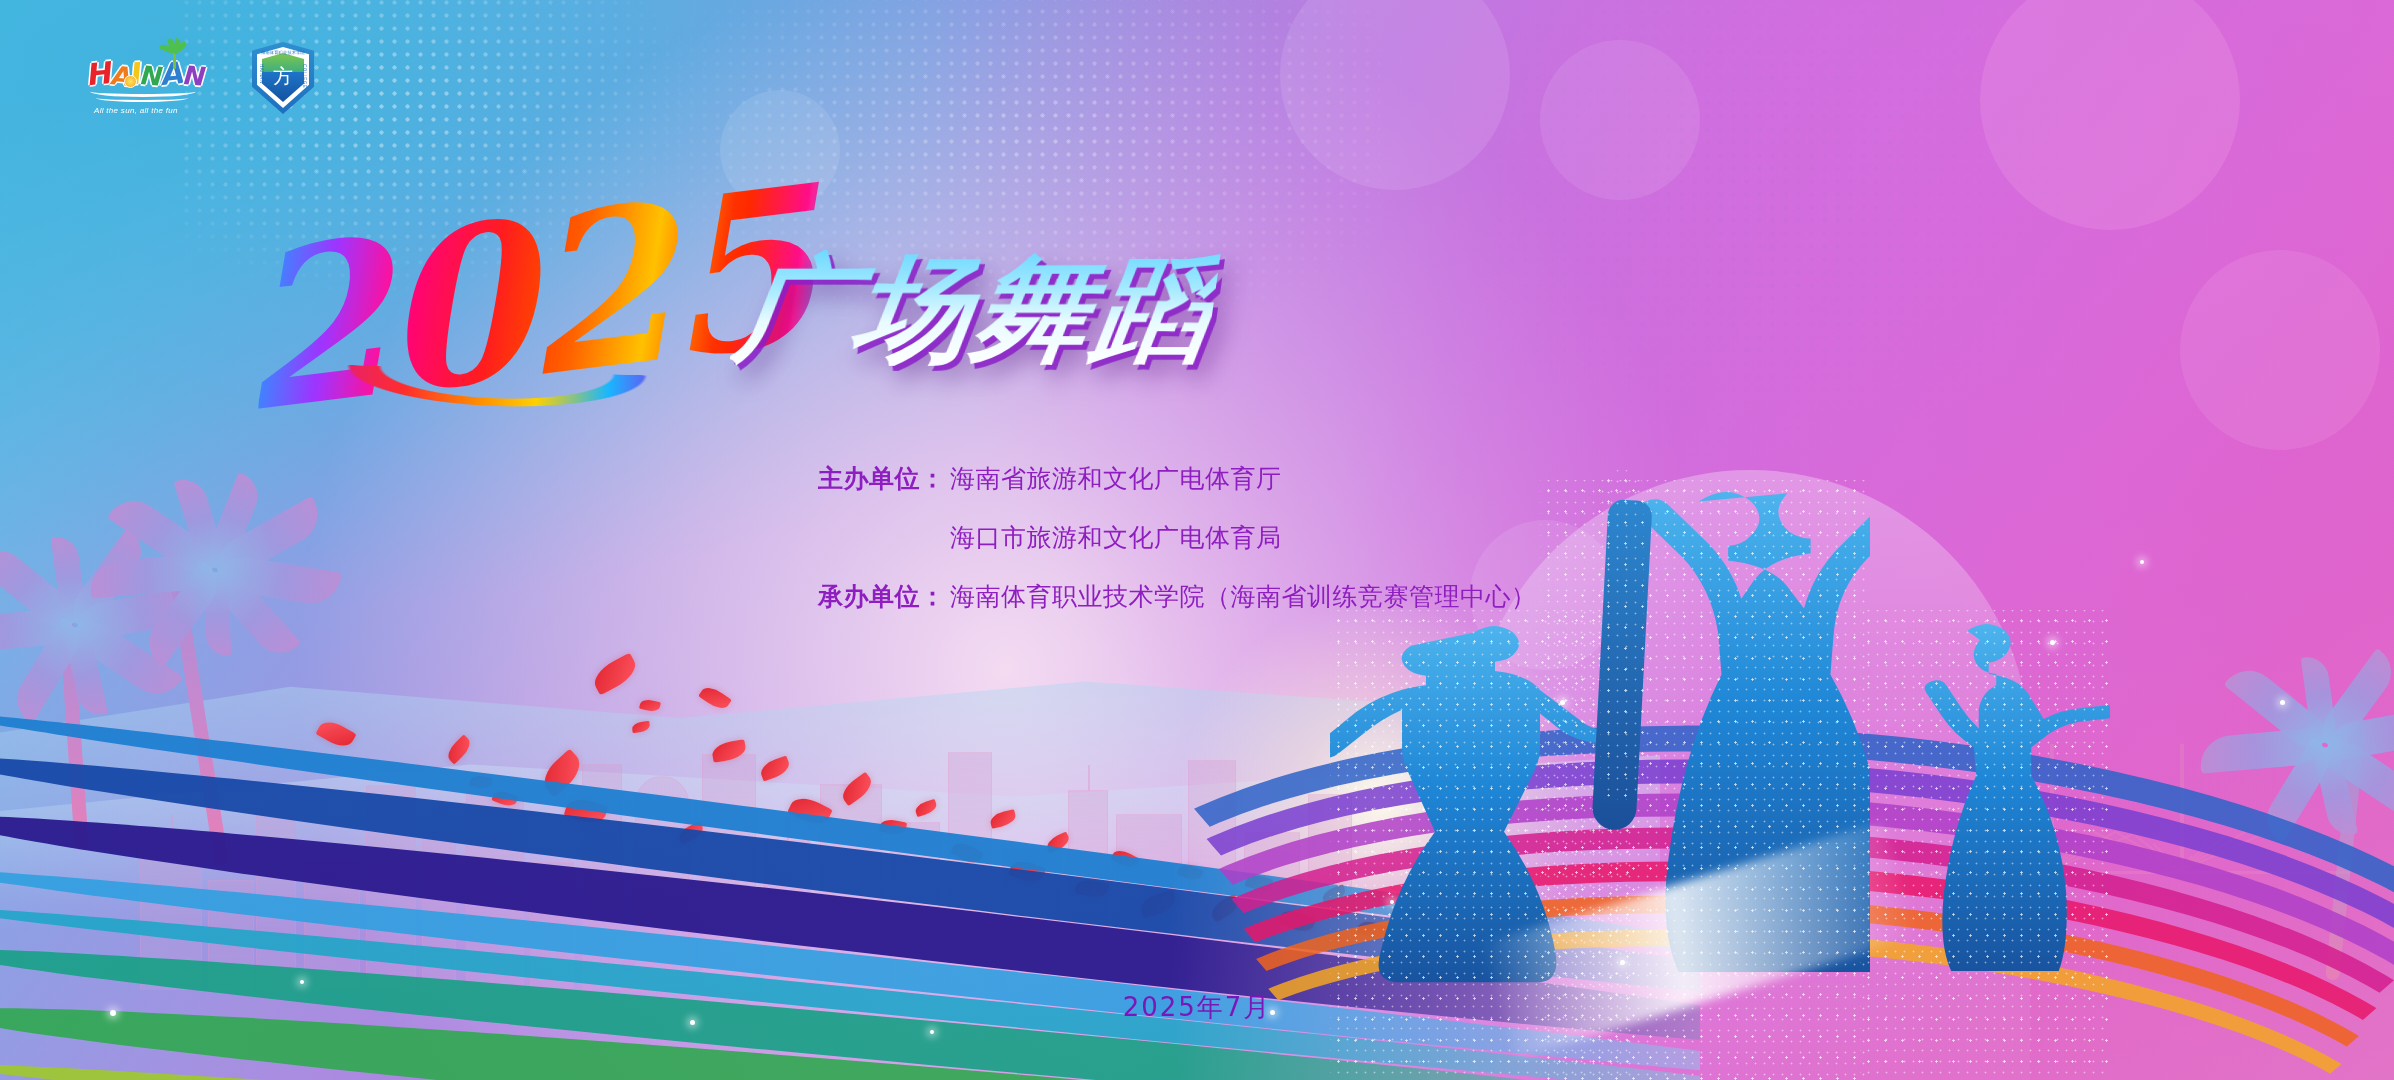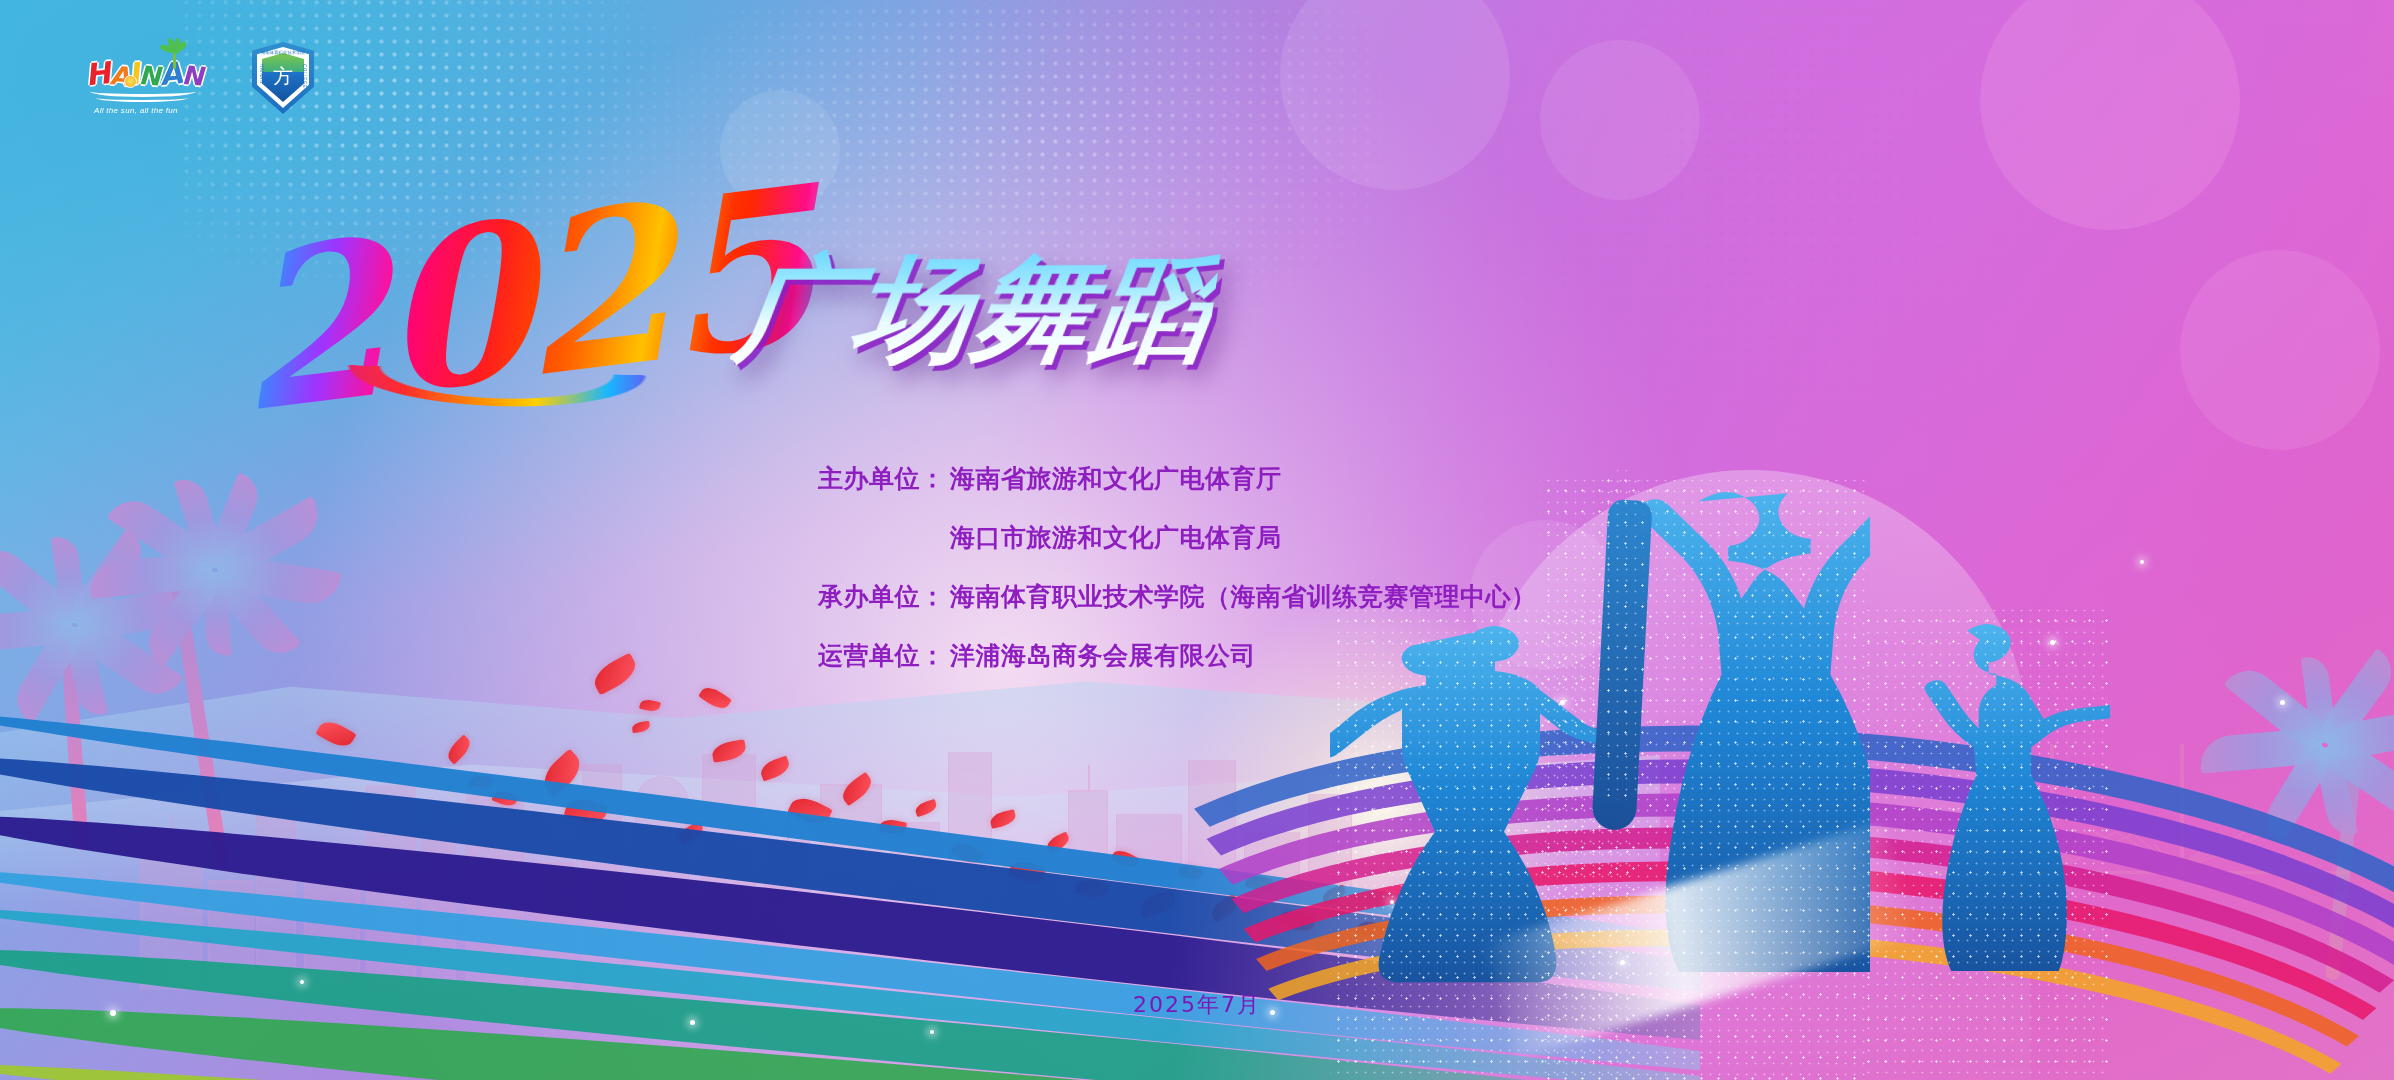--- a/index.html
+++ b/index.html
@@ -196,21 +196,21 @@
       4px 0 0 #8b1fc8, -4px 0 0 #8b1fc8, 0 4px 0 #8b1fc8, 0 -4px 0 #8b1fc8,
       3px 3px 0 #8b1fc8, -3px 3px 0 #8b1fc8, 3px -3px 0 #8b1fc8, -3px -3px 0 #8b1fc8,
       10px 10px 14px rgba(80,10,120,.35);
   }
 
   
   .orgs{position:absolute;left:818px;top:462px;}
   .org-row{display:flex;align-items:baseline;margin-bottom:26px;white-space:nowrap;}
   .org-label{font-size:25px;font-weight:bold;color:#8e1ec0;width:132px;letter-spacing:.5px;
     font-family:"DejaVu Sans","Liberation Sans",sans-serif;}
-  .org-value{font-size:25px;font-weight:bold;color:#8e1ec0;letter-spacing:.5px;
+  .org-value{font-size:25px;font-weight:normal;color:#8e1ec0;letter-spacing:.5px;
     font-family:"DejaVu Sans","Liberation Sans",sans-serif;}
   .org-row.indent .org-label{visibility:hidden;}
 
   
   .dancers{position:absolute;left:1330px;top:470px;width:800px;height:610px;}
   .dancer{position:absolute;bottom:0;}
   .glitter{position:absolute;inset:0;pointer-events:none;
     background-image:
       radial-gradient(circle, rgba(255,255,255,.9) .9px, rgba(255,255,255,0) 1.4px),
       radial-gradient(circle, rgba(255,255,255,.55) .7px, rgba(255,255,255,0) 1.2px);
@@ -218,21 +218,21 @@
     mix-blend-mode:screen;opacity:.85;}
 
   .light-beam{position:absolute;left:1490px;top:880px;width:420px;height:120px;
     background:linear-gradient(100deg, rgba(255,255,255,0) 0%, rgba(255,255,255,.85) 45%, rgba(255,255,255,0) 100%);
     filter:blur(5px);transform:rotate(-17deg);}
 
   
   .footer{position:absolute;left:0;right:0;top:968px;text-align:center;}
   .loc{font-size:27px;color:#7b17b8;font-weight:500;letter-spacing:6px;
     font-family:"DejaVu Sans","Liberation Sans",sans-serif;}
-  .date{margin-top:22px;font-size:22px;color:#7b17b8;letter-spacing:2px;
+  .date{margin-top:22px;font-size:26px;color:#7b17b8;letter-spacing:2px;
     font-family:"DejaVu Sans","Liberation Sans",sans-serif;}
 </style>
 </head>
 <body>
 
 <div class="poster">
 
   <div class="bg-layer">
     <div class="halftone a"></div>
     <div class="halftone b"></div>
@@ -457,24 +457,20 @@
         <span class="org-label">主办单位：</span>
         <span class="org-value">海南省旅游和文化广电体育厅</span>
       </div>
       <div class="org-row indent">
         <span class="org-label">承办单位：</span>
         <span class="org-value">海口市旅游和文化广电体育局</span>
       </div>
       <div class="org-row">
         <span class="org-label">承办单位：</span>
         <span class="org-value">海南体育职业技术学院（海南省训练竞赛管理中心）</span>
-      </div>
-      <div class="org-row">
-        <span class="org-label">运营单位：</span>
-        <span class="org-value">洋浦海岛商务会展有限公司</span>
       </div>
     </div>
 
   <div class="dancers" id="dancers">
       <div class="dancer" style="left: 0px; width: 300px; height: 470px;"><svg viewBox="0 0 200 500" width="100%" height="100%" preserveAspectRatio="none">
           <defs>
             <linearGradient id="dgL" x1="0" y1="0" x2="0" y2="1">
               <stop offset="0%" stop-color="#4db4ee"></stop>
               <stop offset="45%" stop-color="#1f86d6"></stop>
               <stop offset="100%" stop-color="#18539f"></stop>

